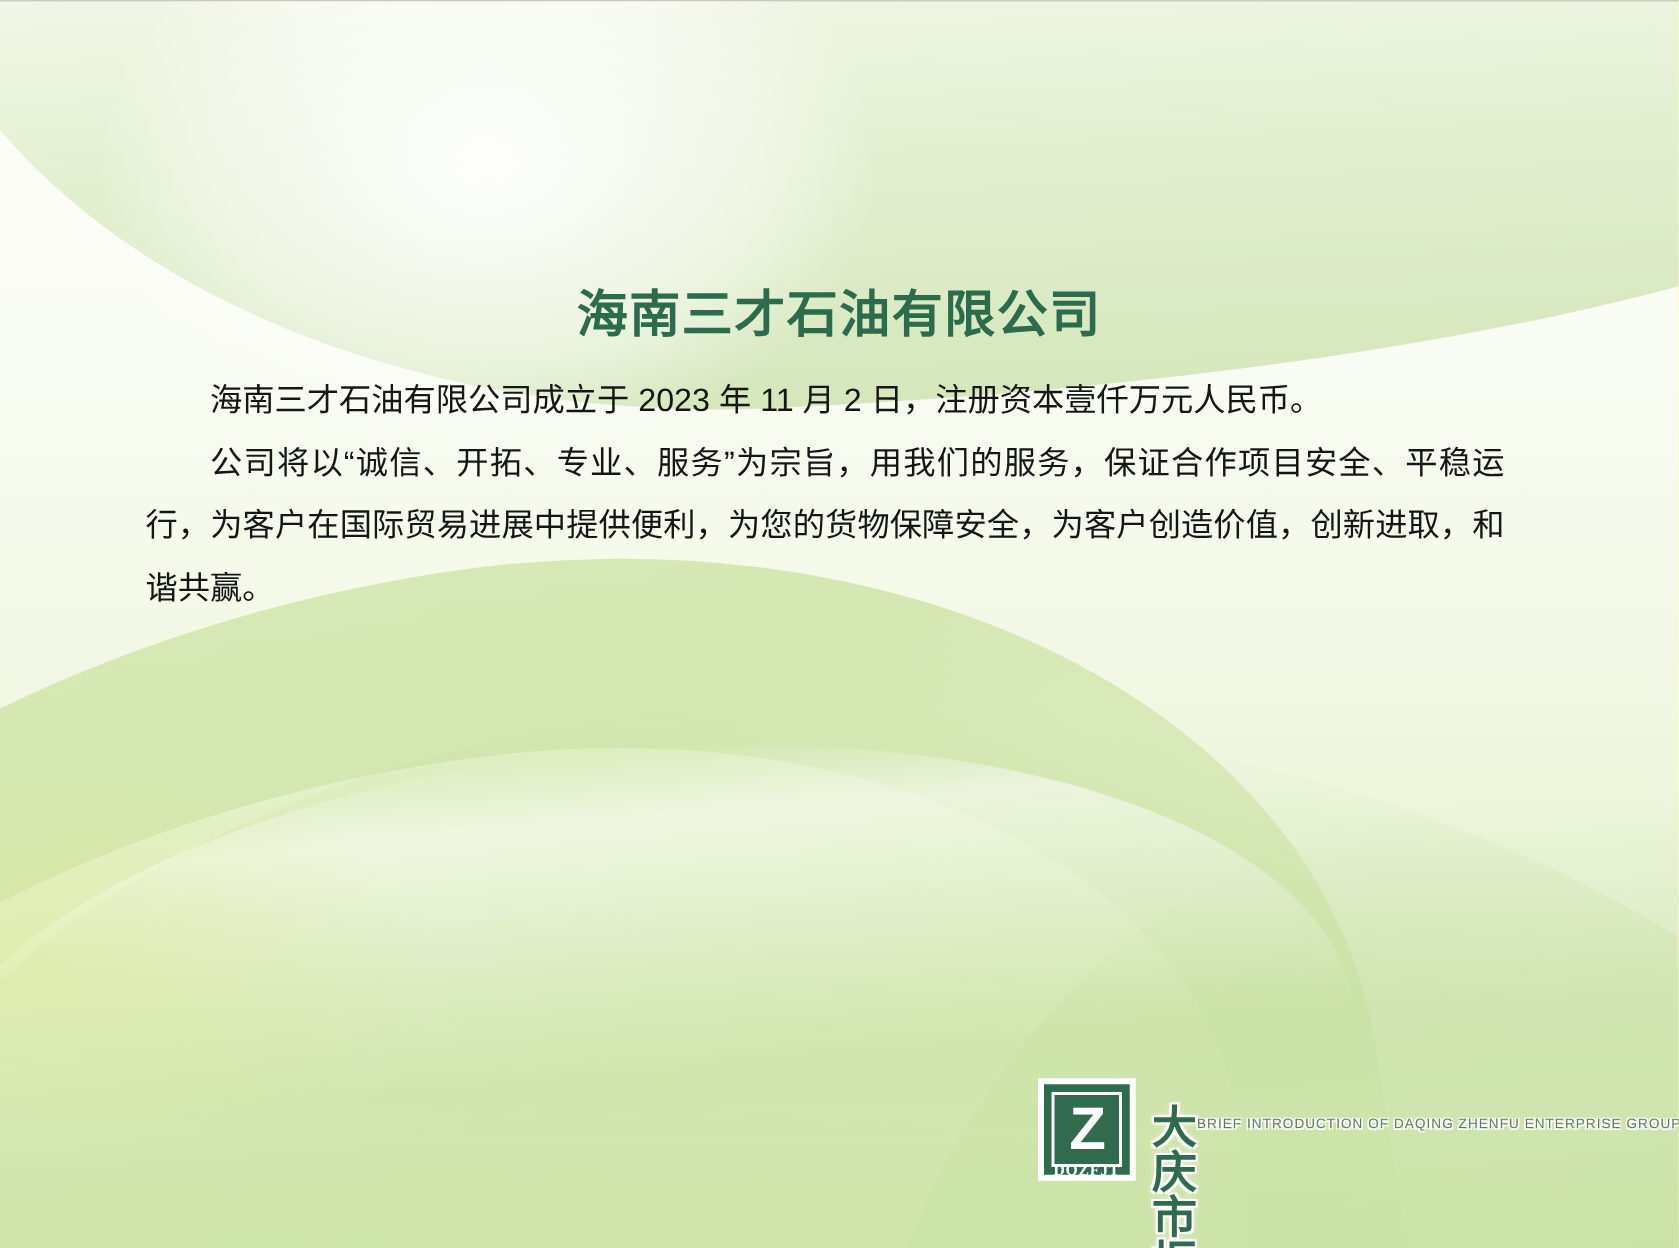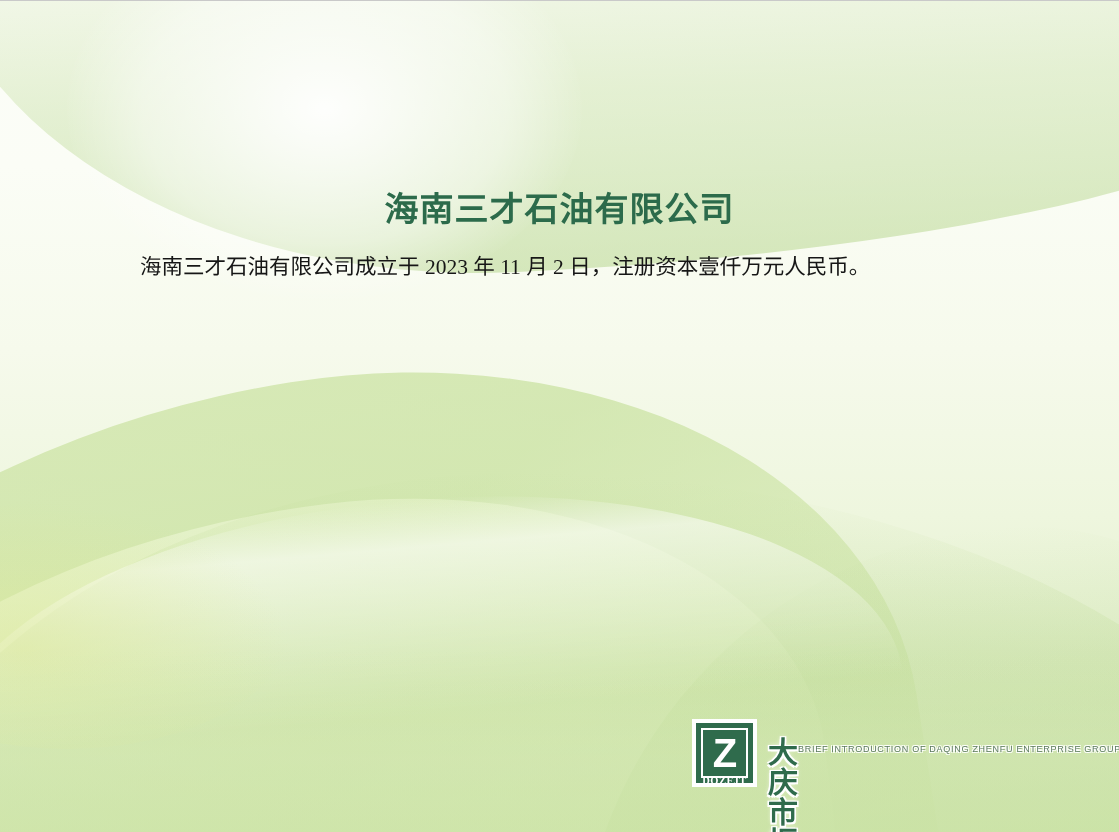--- a/index.html
+++ b/index.html
@@ -181,21 +181,21 @@
     font-weight: bold;
     letter-spacing: 1px;
     color: #2c6b4b;
   }
 
   .body-text {
     position: absolute;
     left: 97px;
     top: 246px;
     width: 906px;
-    font-family: Liberation Serif, serif;
+    font-family: Liberation Sans, sans-serif;
     font-size: 21.5px;
     line-height: 41.5px;
     color: #161616;
     text-align: justify;
     text-justify: inter-ideograph;
   }
 
   .body-text p {
     margin: 0;
     text-indent: 2em;
@@ -321,20 +321,21 @@
   <div class="bg-layer streak"></div>
   <div class="bg-layer accent-ll"></div>
   <div class="bg-layer footer-wash"></div>
 
   <div class="content">
 
     <h1 class="doc-title">海南三才石油有限公司</h1>
 
     <div class="body-text">
       <p>海南三才石油有限公司成立于 2023 年 11 月 2 日，注册资本壹仟万元人民币。</p>
+      <p>公司将以“诚信、开拓、专业、服务”为宗旨，用我们的服务，保证合作项目安全、平稳运行，为客户在国际贸易进展中提供便利，为您的货物保障安全，为客户创造价值，创新进取，和谐共赢。</p>
     </div>
 
     <div class="logo-lockup">
       <div class="logo-mark">
         <div class="logo-mark-inner">
           <span class="logo-z">Z</span>
           <span class="logo-abbr">DQZFJT</span>
         </div>
       </div>
       <div class="logo-text">

